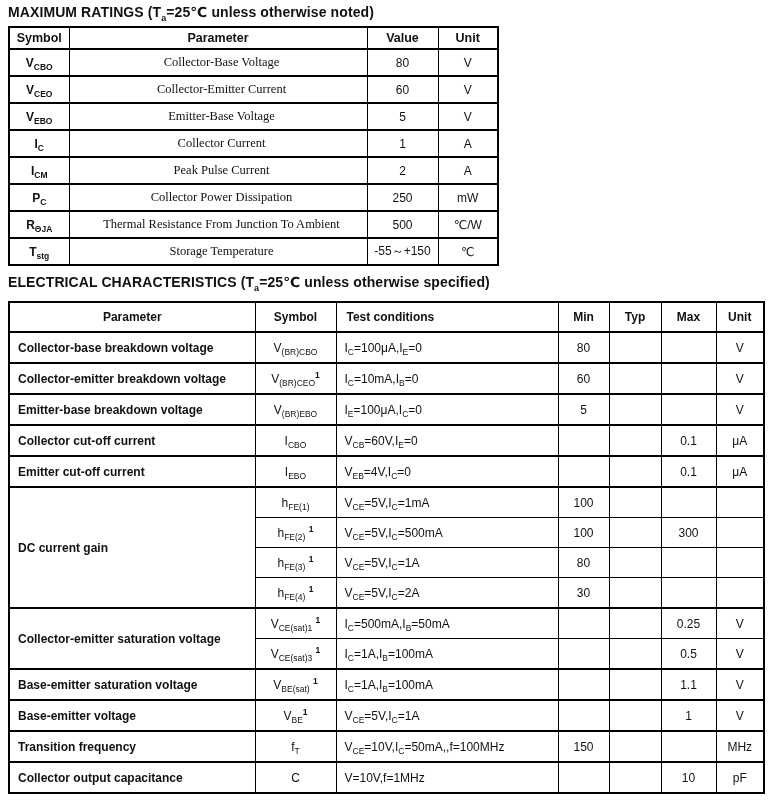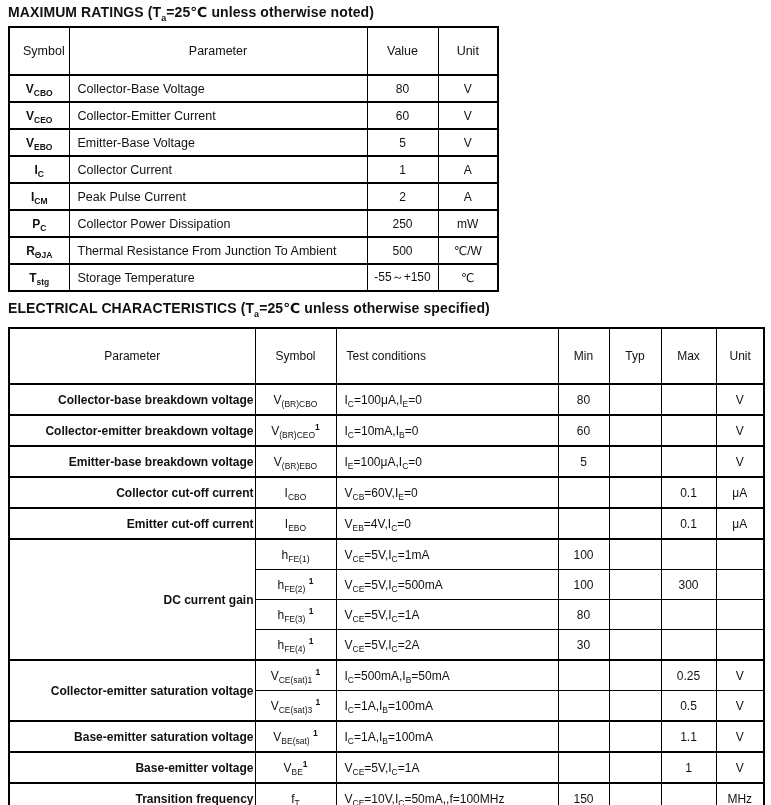--- a/index.html
+++ b/index.html
@@ -12,34 +12,34 @@
   table{border-collapse:collapse;table-layout:fixed;}
   .t1{width:489px;margin-top:6px;}
   .t2{width:755px;margin-top:11px;}
   th,td{border:1px solid #000;font-size:12px;vertical-align:middle;
         overflow:hidden;white-space:nowrap;}
   
   .t1 th,.t1 td{border-top-width:2px;border-bottom-width:2px;}
   .t1{border:2px solid #000;}
   .t1 th{height:20px;font-size:12.5px;}
   .t1 td{height:23px;}
-  .t1 td.param{text-align:left;padding-left:8px;font-size:12.5px;}
+  .t1 td.param{text-align:center;padding-left:8px;font-size:12.5px;font-family:Liberation Serif, serif;}
   .t1 td.sym{text-align:center;font-weight:bold;margin-left:36px;}
   .t1 td.val,.t1 td.unit{text-align:center;}
   
   .t2{border:2px solid #000;}
   .t2 th{height:28px;border-bottom-width:2px;font-size:12px;}
   .t2 td{height:27px;}
   .t2 tr.group-start td{border-top-width:2px;}
-  .t2 td.param{text-align:right;padding-left:8px;font-weight:bold;}
+  .t2 td.param{text-align:left;padding-left:8px;font-weight:bold;}
   .t2 td.sym{text-align:center;}
   .t2 td.cond{text-align:left;padding-left:8px;}
   .t2 td.num,.t2 td.unit{text-align:center;}
   .t2 th.th-cond{text-align:left;padding-left:10px;}
-  th{font-weight:normal;text-align:center;padding:13px;}
+  th{font-weight:bold;text-align:center;padding:0;}
   sub{font-size:8.5px;line-height:0;}
   sup{font-size:8.5px;line-height:0;font-weight:bold;}
 </style>
 </head>
 <body>
 
 <div class="page">
 
   <h2 class="sec-title" id="max-ratings-title">MAXIMUM RATINGS (T<sub>a</sub>=25℃ unless otherwise noted)</h2>
 

